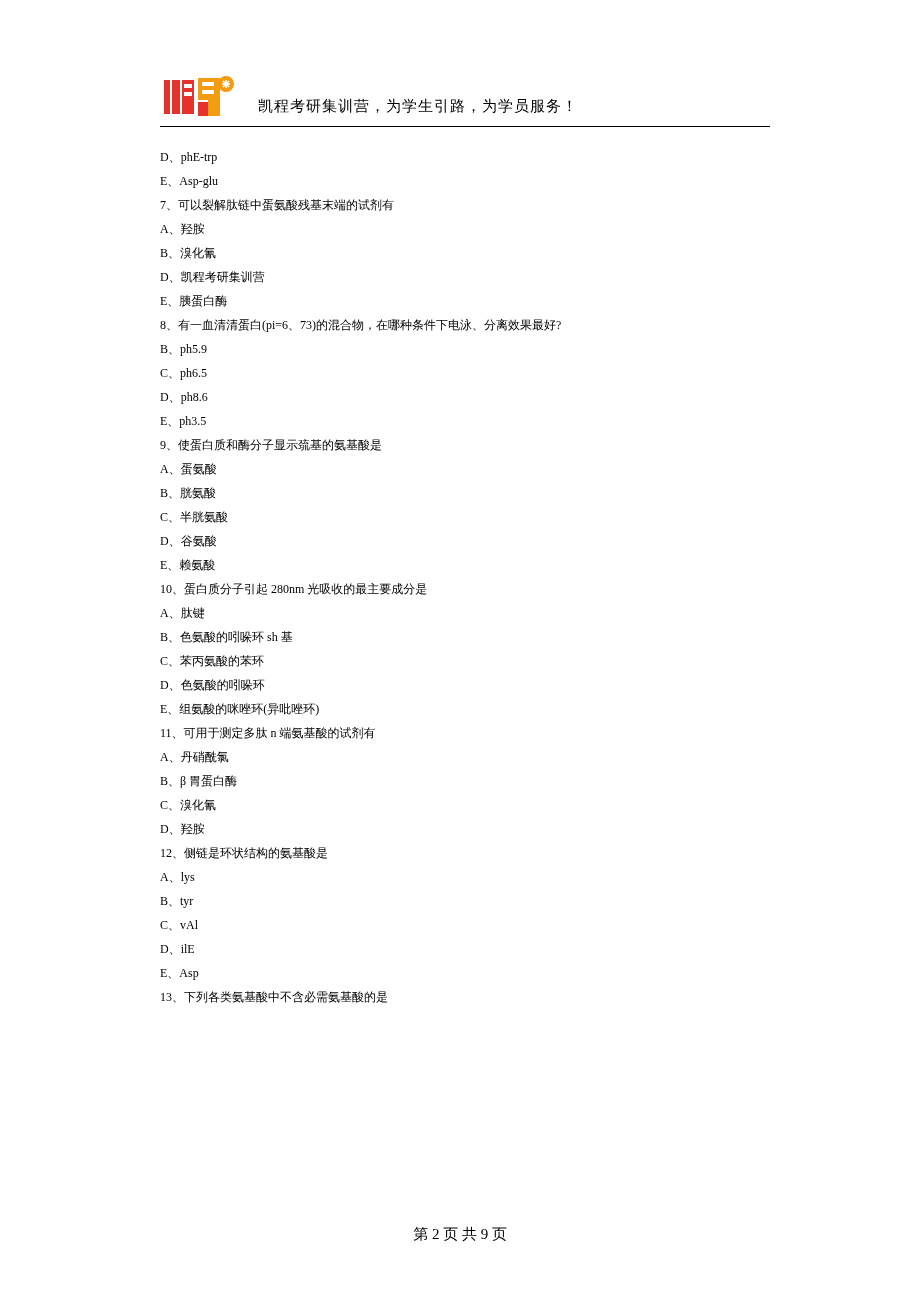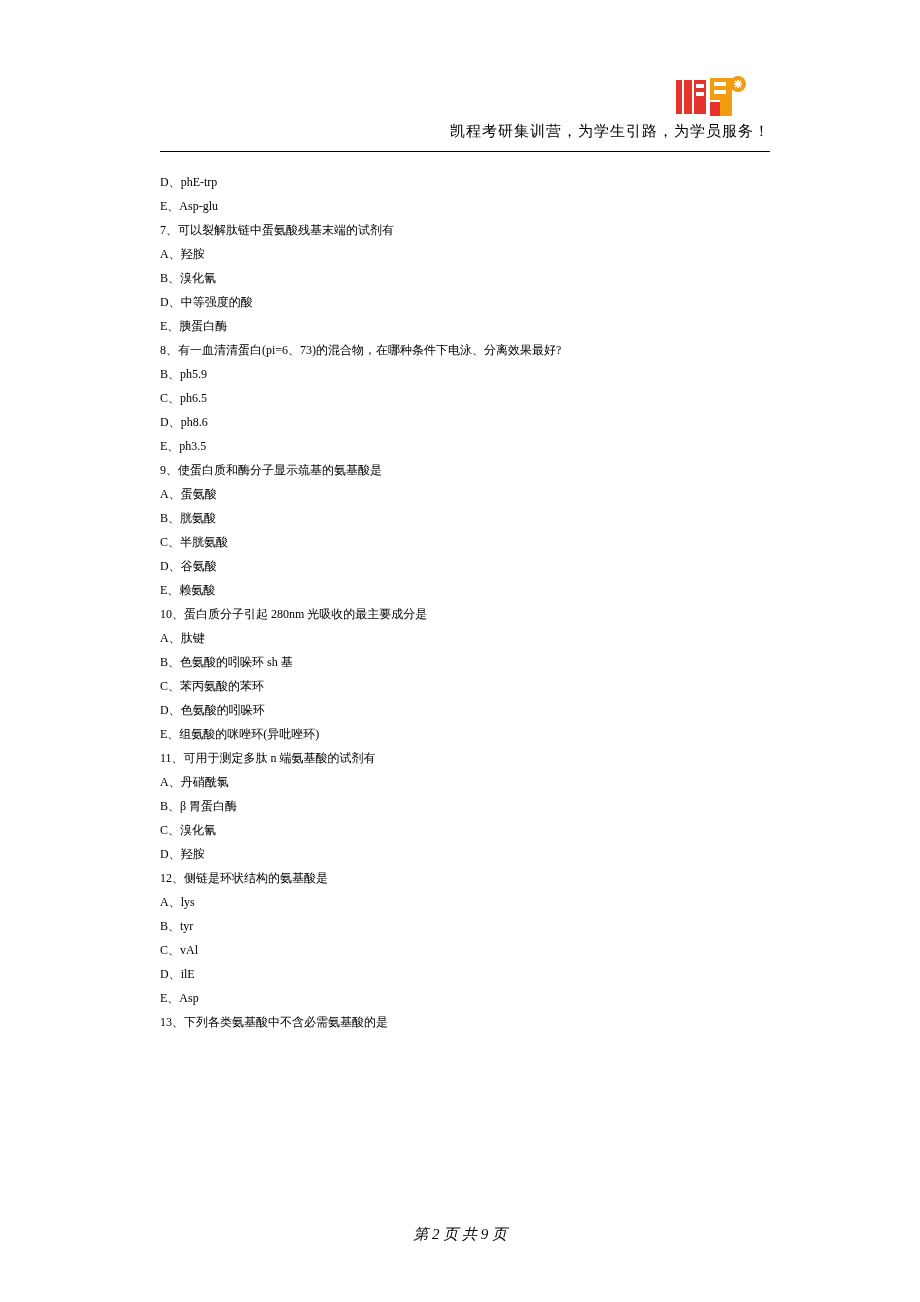--- a/index.html
+++ b/index.html
@@ -12,21 +12,20 @@
   color: #000;
   position: relative;
 }
 .page {
   padding: 70px 150px 0 160px;
 }
 .header {
   display: flex;
   align-items: flex-end;
   margin-bottom: 4px;
-  flex-direction: column;
 }
 .logo {
   width: 78px;
   height: 52px;
   margin-right: 20px;
 }
 .header-text {
   font-size: 15px;
   letter-spacing: 1px;
   padding-bottom: 6px;
@@ -40,21 +39,20 @@
   line-height: 2.0;
   font-size: 12px;
 }
 .footer {
   position: absolute;
   bottom: 58px;
   left: 0;
   width: 920px;
   text-align: center;
   font-size: 15px;
-  font-style: italic;
 }
 </style>
 </head>
 <body>
 
 <div class="page">
   <div class="header">
     <svg class="logo" viewBox="0 0 78 52">
       <rect x="0" y="0" width="78" height="52" fill="#ffffff"></rect>
       <path d="M4 44 L4 10 L10 10 L10 44 Z M12 10 L20 10 L20 44 L12 44 Z" fill="#e5322d"></path>
@@ -71,21 +69,21 @@
     </svg>
     <div class="header-text">凯程考研集训营，为学生引路，为学员服务！</div>
   </div>
   <hr class="hr">
   <div class="content" id="content">
       <p>D、phE-trp</p>
       <p>E、Asp-glu</p>
       <p>7、可以裂解肽链中蛋氨酸残基末端的试剂有</p>
       <p>A、羟胺</p>
       <p>B、溴化氰</p>
-      <p>D、中等强度的酸</p>
+      <p>D、凯程考研集训营</p>
       <p>E、胰蛋白酶</p>
       <p>8、有一血清清蛋白(pi=6、73)的混合物，在哪种条件下电泳、分离效果最好?</p>
       <p>B、ph5.9</p>
       <p>C、ph6.5</p>
       <p>D、ph8.6</p>
       <p>E、ph3.5</p>
       <p>9、使蛋白质和酶分子显示巯基的氨基酸是</p>
       <p>A、蛋氨酸</p>
       <p>B、胱氨酸</p>
       <p>C、半胱氨酸</p>

